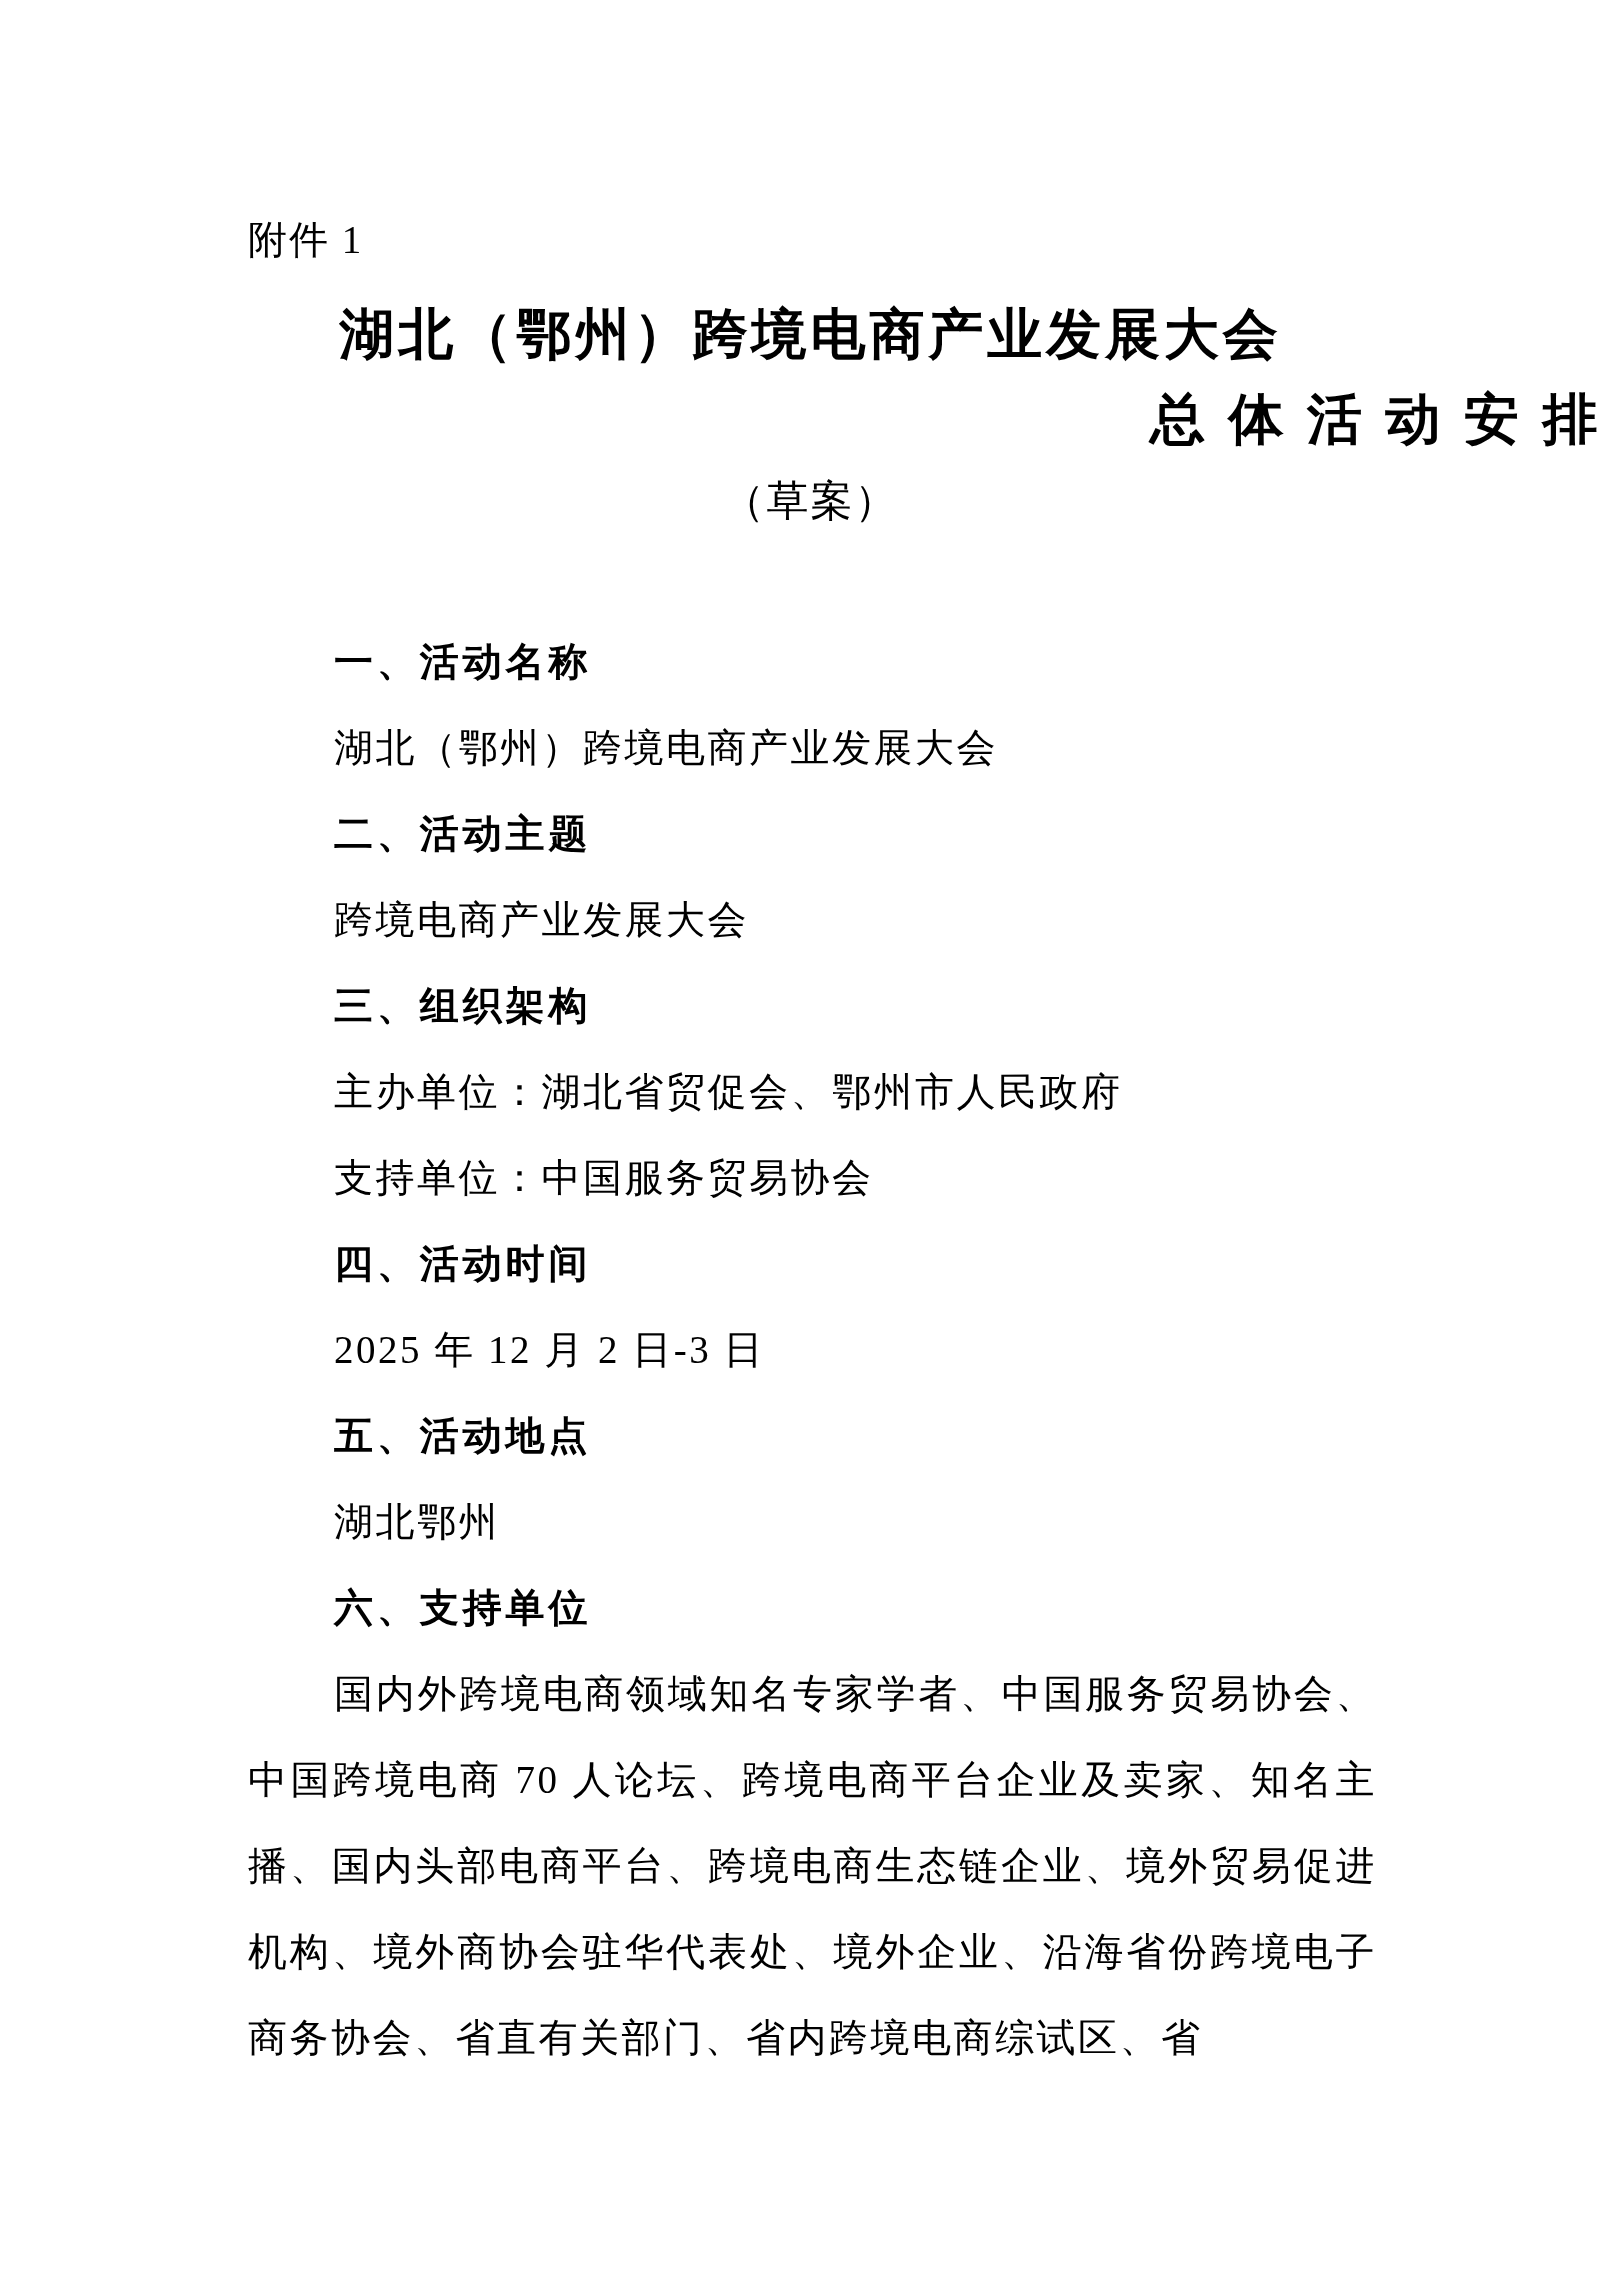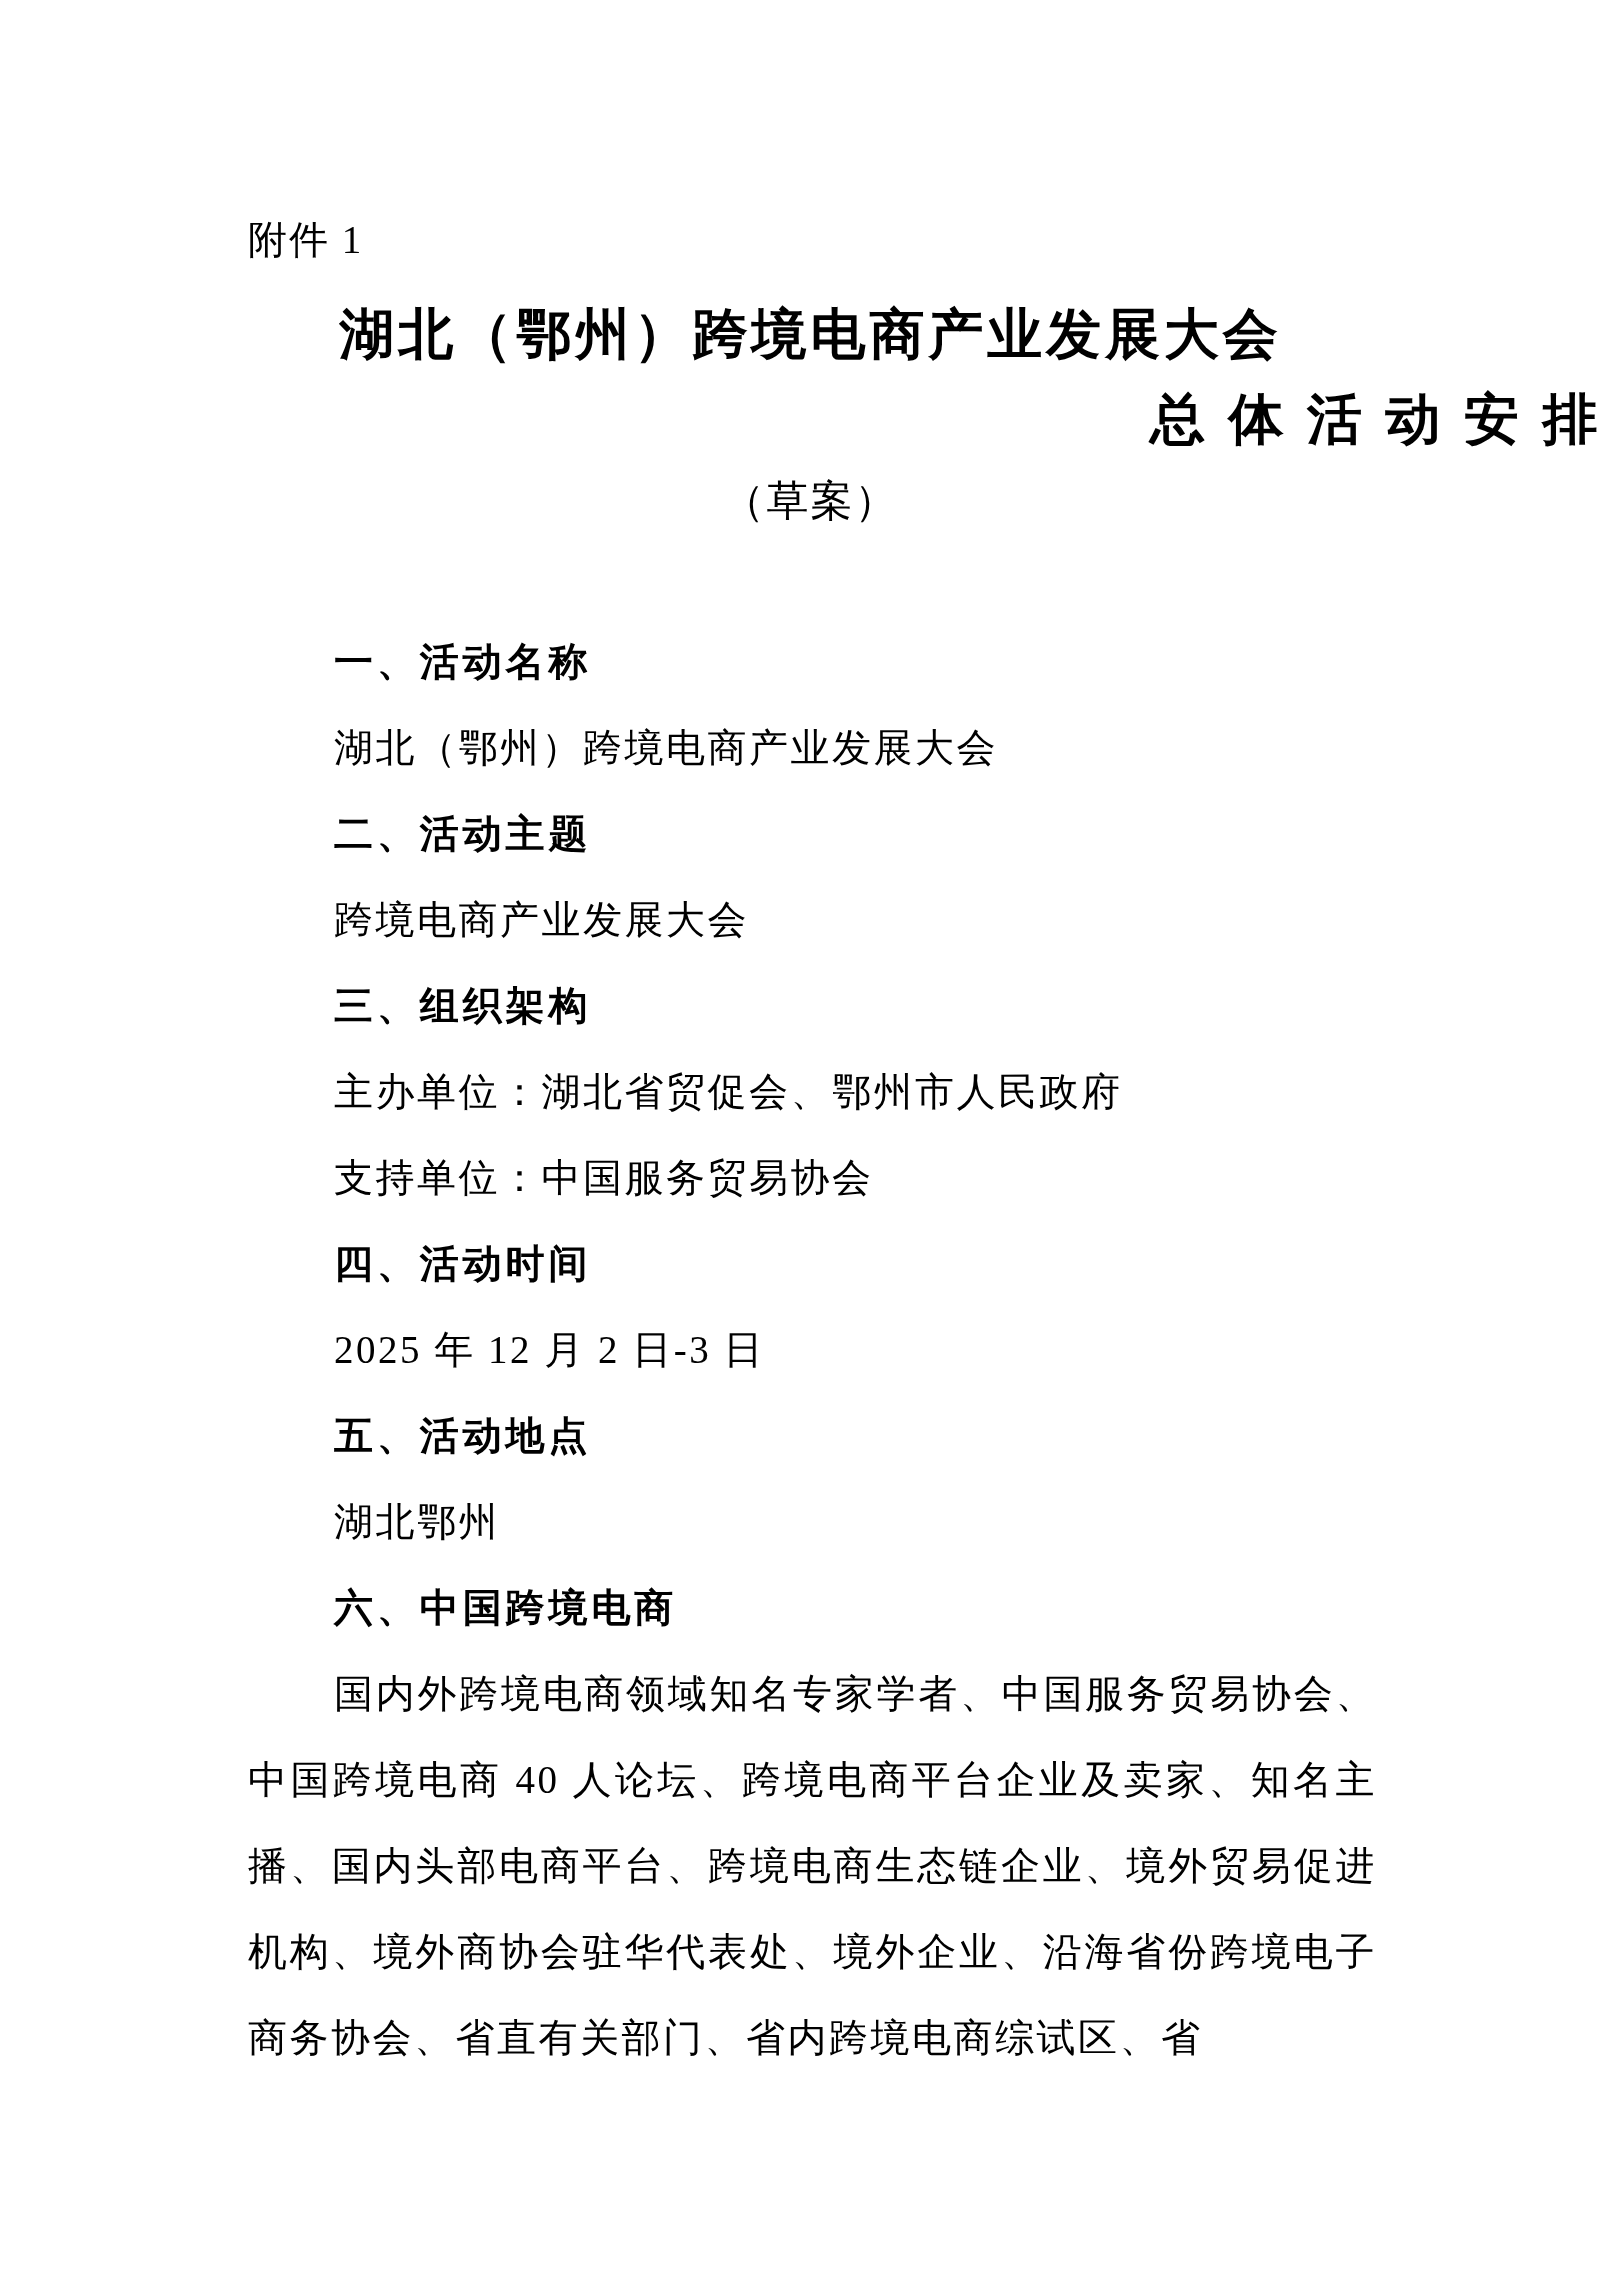--- a/index.html
+++ b/index.html
@@ -92,17 +92,17 @@
       <p class="section-para">湖北（鄂州）跨境电商产业发展大会</p>
       <h2 class="section-heading">二、活动主题</h2>
       <p class="section-para">跨境电商产业发展大会</p>
       <h2 class="section-heading">三、组织架构</h2>
       <p class="section-para">主办单位：湖北省贸促会、鄂州市人民政府</p>
       <p class="section-para">支持单位：中国服务贸易协会</p>
       <h2 class="section-heading">四、活动时间</h2>
       <p class="section-para">2025 年 12 月 2 日-3 日</p>
       <h2 class="section-heading">五、活动地点</h2>
       <p class="section-para">湖北鄂州</p>
-      <h2 class="section-heading">六、中国跨境电商</h2>
-      <p class="section-para">国内外跨境电商领域知名专家学者、中国服务贸易协会、中国跨境电商 40 人论坛、跨境电商平台企业及卖家、知名主播、国内头部电商平台、跨境电商生态链企业、境外贸易促进机构、境外商协会驻华代表处、境外企业、沿海省份跨境电子商务协会、省直有关部门、省内跨境电商综试区、省</p>
+      <h2 class="section-heading">六、支持单位</h2>
+      <p class="section-para">国内外跨境电商领域知名专家学者、中国服务贸易协会、中国跨境电商 70 人论坛、跨境电商平台企业及卖家、知名主播、国内头部电商平台、跨境电商生态链企业、境外贸易促进机构、境外商协会驻华代表处、境外企业、沿海省份跨境电子商务协会、省直有关部门、省内跨境电商综试区、省</p>
     </div>
 </div>
 
 
 </body></html>

